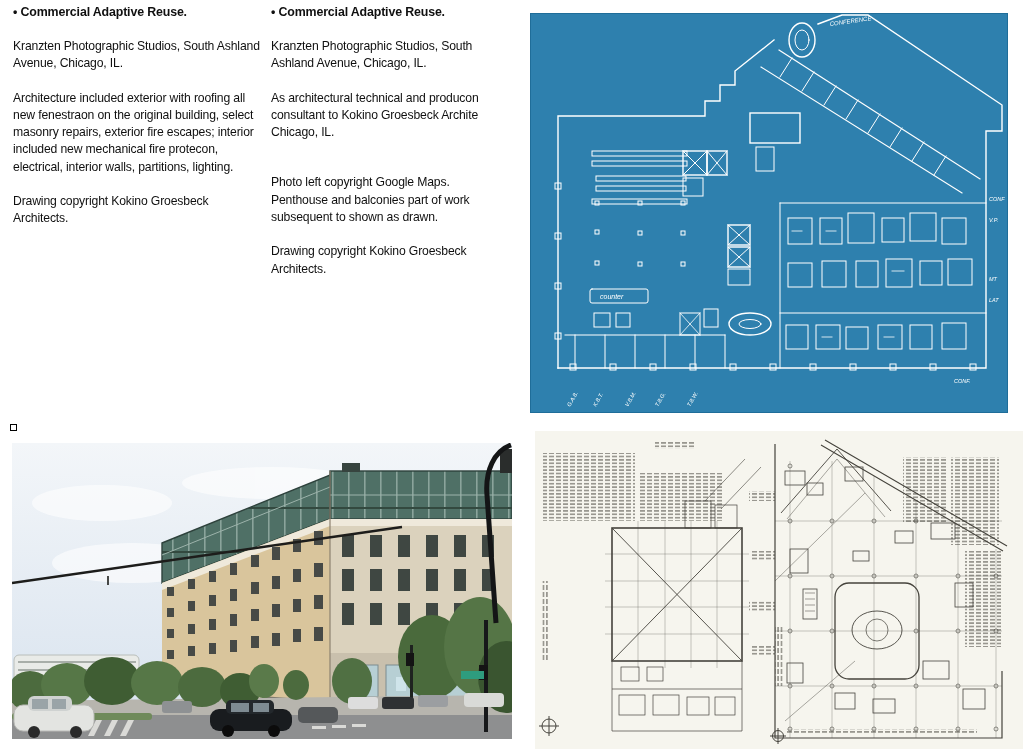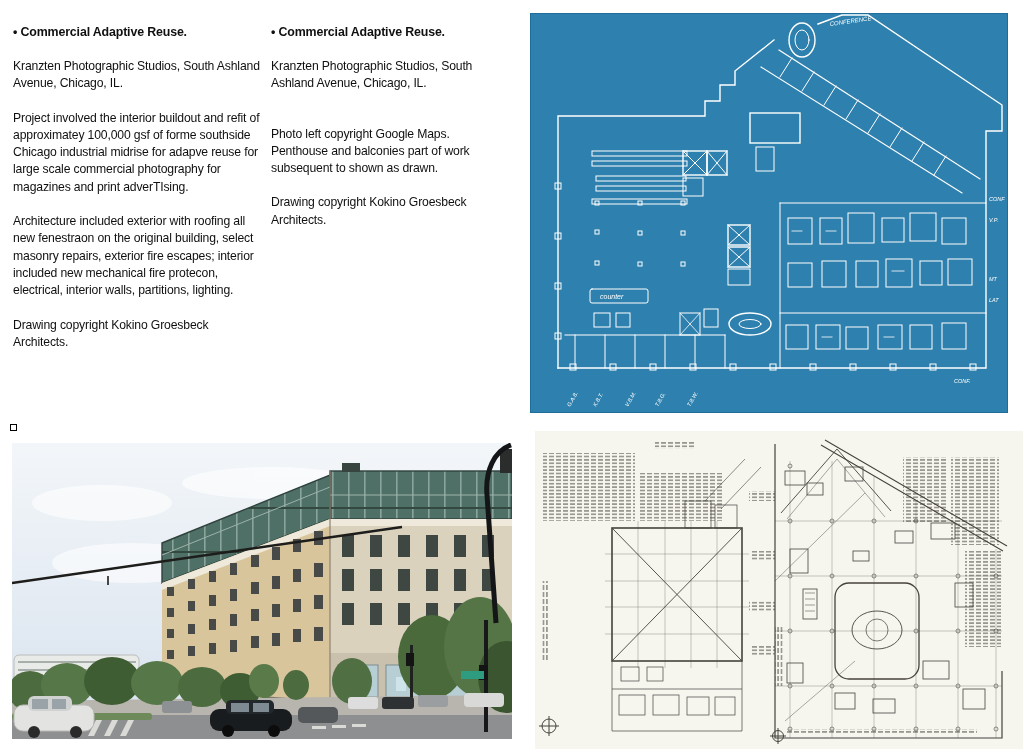--- a/index.html
+++ b/index.html
@@ -1,20 +1,20 @@
 <!DOCTYPE html>
 <html><head>
 <meta charset="utf-8">
 <style>
   html,body { margin:0; padding:0; }
   body {
     width:1024px; height:752px; position:relative; background:#ffffff;
     font-family:"Liberation Sans", sans-serif; color:#101010; overflow:hidden;
   }
-  .text-col { position:absolute; top:24px; font-size:12.2px; line-height:17.3px; letter-spacing:-0.15px; }
+  .text-col { position:absolute; top:4px; font-size:12.2px; line-height:17.3px; letter-spacing:-0.15px; }
   #col1 { left:13px;  width:250px; }
   #col2 { left:271px; width:214px; }
   .text-col h3 { font-size:12.4px; line-height:17px; margin:0 0 17px 0; font-weight:bold; }
   .text-col p  { margin:0 0 17px 0; }
   .text-col p.extra-gap { margin-top:33px; }
   .blueprint {
     position:absolute; left:530px; top:13px; width:478px; height:400px;
     background:#2e80ae; box-shadow: inset 0 0 0 1px #1f6d99;
   }
   .blueprint svg { display:block; width:100%; height:100%; }
@@ -23,28 +23,28 @@
   .drawing { position:absolute; left:535px; top:431px; width:488px; height:318px; background:#f6f5ee; }
   .drawing svg { display:block; width:100%; height:100%; }
   .glyph-box { position:absolute; left:10px; top:424px; width:5px; height:5px; border:1.5px solid #000; }
 </style>
 </head>
 <body>
 
 <section class="text-col" id="col1">
   <h3><span>•</span> <span>Commercial Adaptive Reuse.</span></h3>
   <p>Kranzten Photographic Studios, South Ashland Avenue, Chicago, IL.</p>
-  <p>Project involved the interior buildout and refit of approximatey 100,000 gsf of forme southside Chicago industrial midrise for adapve reuse for large scale commercial photography for magazines and print adverTIsing.</p>
   <p>Architecture included exterior with roofing all new fenestraon on the original building, select masonry repairs, exterior fire escapes; interior included new mechanical fire protecon, electrical, interior walls, partitions, lighting.</p>
   <p>Drawing copyright Kokino Groesbeck Architects.</p>
 </section>
 
 <section class="text-col" id="col2">
   <h3><span>•</span> <span>Commercial Adaptive Reuse.</span></h3>
   <p>Kranzten Photographic Studios, South Ashland Avenue, Chicago, IL.</p>
+  <p>As architectural technical and producon consultant to Kokino Groesbeck Archite Chicago, IL.</p>
   <p class="extra-gap">Photo left copyright Google Maps. Penthouse and balconies part of work subsequent to shown as drawn.</p>
   <p>Drawing copyright Kokino Groesbeck Architects.</p>
 </section>
 
 <div class="glyph-box"></div>
 
 <figure class="blueprint" style="margin:0">
   <svg viewBox="0 0 478 400" aria-label="blueprint floor plan">
     <g stroke="#ffffff" fill="none" stroke-width="1.4" stroke-linecap="square">
 

